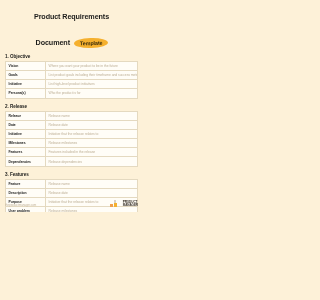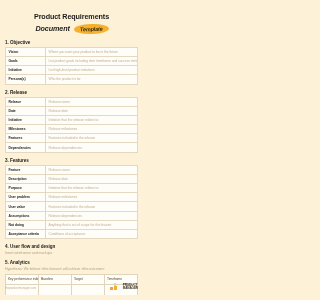--- a/index.html
+++ b/index.html
@@ -3,21 +3,21 @@
 <meta charset="utf-8">
 <style>
   html, body {
     margin: 0;
     padding: 0;
     background: #fdf1d8;
   }
   .page {
     position: relative;
     width: 143px;
-    height: 295px;
+    height: 212px;
     background: #fdf1d8;
     overflow: hidden;
     font-family: "Liberation Sans", sans-serif;
     box-sizing: border-box;
     padding: 0 5px;
   }
 
   
   .title-block {
     padding-top: 13px;
@@ -48,22 +48,21 @@
     height: 1.6px;
     background: #f0a04b;
     border-radius: 1px;
     z-index: -1;
   }
   .title-row2 {
     display: flex;
     align-items: center;
     justify-content: center;
     gap: 3px;
-    margin-top: 3px;
-    font-style: italic;
+    margin-top: 17px;
   }
   .badge {
     display: inline-flex;
     align-items: center;
     justify-content: center;
     background: #f5b02e;
     color: #3a2c0c;
     font-size: 5.4px;
     font-weight: bold;
     border-radius: 50%;

